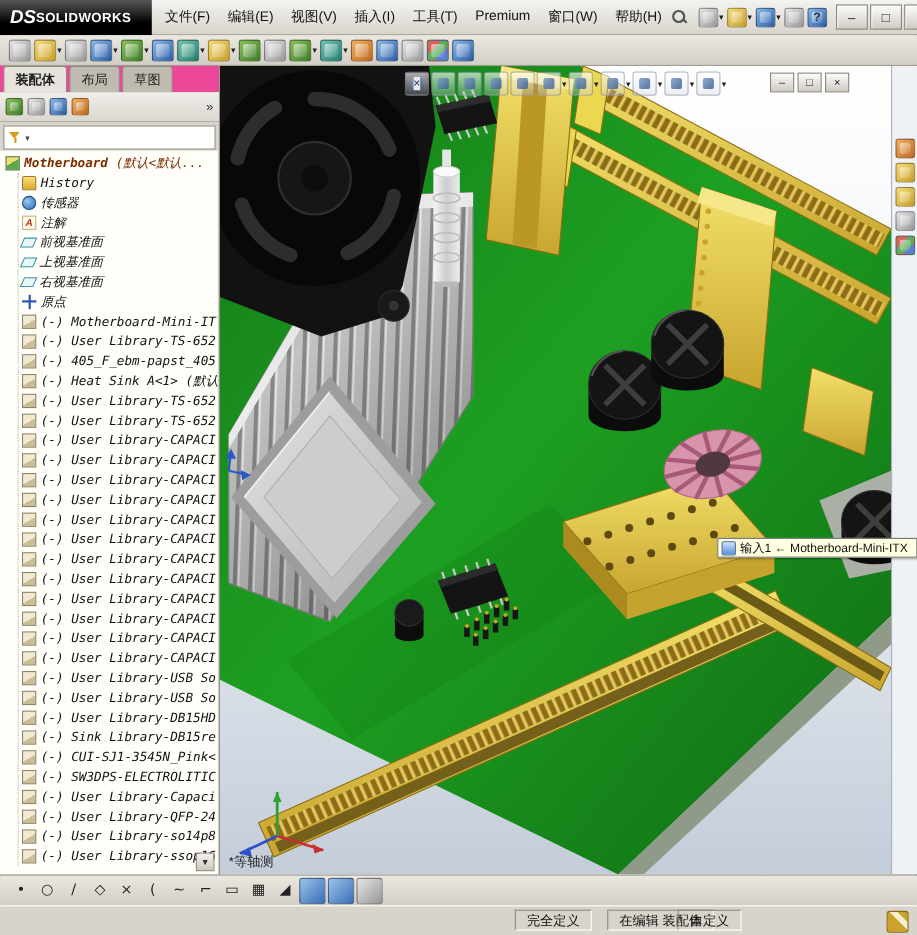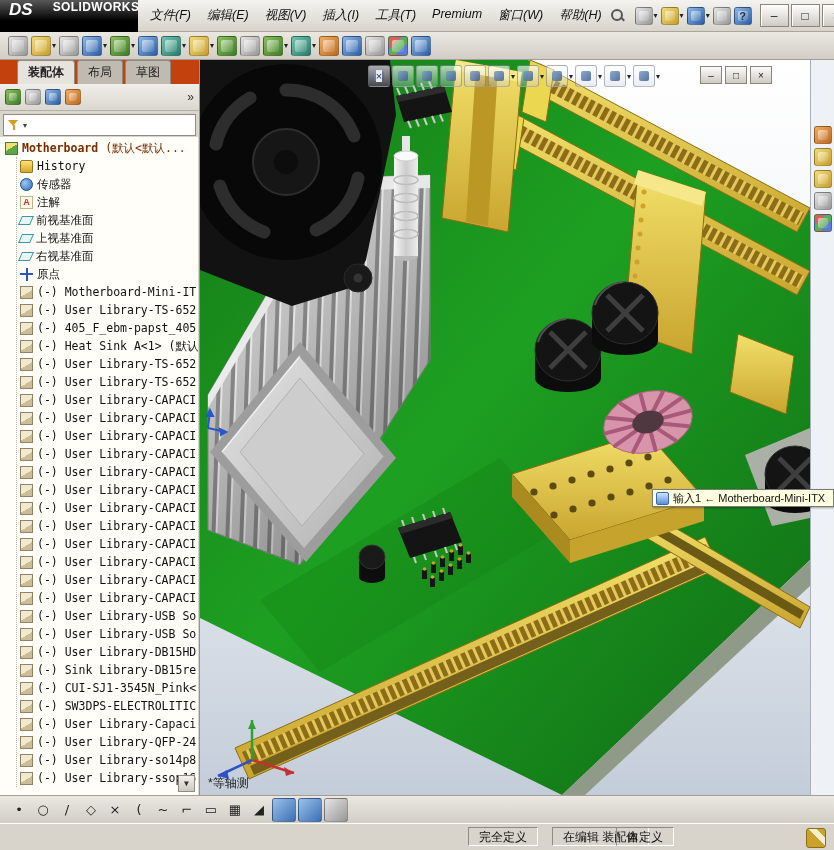--- a/index.html
+++ b/index.html
@@ -1,25 +1,25 @@
 <!DOCTYPE html>
 <html><head>
 <meta charset="utf-8">
 <style>
   html,body{margin:0;padding:0;background:#b0b0b0;}
   body{width:834px;height:850px;overflow:hidden;font-family:"Liberation Sans","DejaVu Sans",sans-serif;}
   #app{position:relative;width:834px;height:850px;background:#d5d1c9;box-shadow:inset 0 0 0 1px #7a766d;overflow:hidden;}
 
   
   .titlebar{position:absolute;left:0;top:0;width:834px;height:32px;background:linear-gradient(#f4f3f0,#d8d4cc);border-bottom:1px solid #aaa69c;display:flex;align-items:center;box-sizing:border-box;}
-  .logo{height:32px;width:138px;flex:none;background:linear-gradient(#585858,#000 65%);color:#fff;display:flex;align-items:flex-start;gap:20px;padding-left:9px;box-sizing:border-box;}
+  .logo{height:32px;width:138px;flex:none;background:linear-gradient(#585858,#000 65%);color:#fff;display:flex;align-items:center;gap:0;padding-left:9px;box-sizing:border-box;}
   .logo .ds{font-style:italic;font-weight:bold;font-size:17px;}
   .logo .sw{font-weight:bold;font-size:12px;letter-spacing:.4px;}
   .menu{display:flex;margin-left:4px;}
-  .mitem{padding:3px 8px;font-size:12.5px;color:#111;white-space:nowrap;font-style:italic;}
+  .mitem{padding:3px 8px;font-size:12.5px;color:#111;white-space:nowrap;}
   .search-ico{width:15px;height:15px;position:relative;margin-left:auto;margin-right:4px;flex:none;}
   .search-ico::before{content:"";position:absolute;left:1px;top:1px;width:8px;height:8px;border:2px solid #555;border-radius:50%;}
   .search-ico::after{content:"";position:absolute;left:10px;top:10px;width:5px;height:2px;background:#555;transform:rotate(45deg);}
   .quick{display:flex;align-items:center;gap:3px;margin:0 6px;}
   .qwrap,.tbwrap,.huwrap{display:flex;align-items:center;gap:1px;}
   .winbtns{display:flex;margin-right:3px;}
   .winbtn{width:27px;height:21px;background:linear-gradient(#fdfdfd,#cfcbc3);border:1px solid #8a867d;box-shadow:inset 1px 1px 0 #fff;display:flex;align-items:center;justify-content:center;font-size:12px;color:#222;margin-left:2px;}
 
   
   .tile{width:18px;height:18px;border-radius:3px;border:1px solid rgba(0,0,0,.28);box-sizing:border-box;display:inline-flex;align-items:center;justify-content:center;position:relative;flex:none;}
@@ -33,36 +33,36 @@
   .c-teal{background:linear-gradient(135deg,#74c4b2,#257c6c);} 
   .c-orange{background:linear-gradient(135deg,#f2ae66,#bc6a1e);} 
   .c-multi{background:linear-gradient(135deg,#dc6058 0 34%,#5cac58 34% 67%,#5c7cdc 67%);}
   .caret{font-size:8px;color:#222;}
   .caret:empty,.gl:empty{display:none;}
 
   
   .toolbar{position:absolute;left:0;top:32px;width:834px;height:28px;background:linear-gradient(#ebe8e1,#d2cec6);border-bottom:1px solid #a39e93;display:flex;align-items:center;gap:3px;padding-left:8px;box-sizing:border-box;}
 
   
-  .cmdtabs{position:absolute;left:0;top:60px;width:200px;height:24px;background:#c2410c;display:flex;align-items:flex-end;gap:2px;padding-left:17px;box-sizing:border-box;border-right:1px solid #97938a;}
+  .cmdtabs{position:absolute;left:0;top:60px;width:200px;height:24px;background:#ec4899;display:flex;align-items:flex-end;gap:2px;padding-left:3px;box-sizing:border-box;border-right:1px solid #97938a;}
   .tab{padding:3px 10px 3px;font-size:12px;color:#222;background:#bfbbb1;border:1px solid #8f8b80;border-bottom:none;border-radius:3px 3px 0 0;white-space:nowrap;}
   .tab.active{background:#e6e3dc;font-weight:bold;}
 
   
   .panel{position:absolute;left:0;top:84px;width:200px;height:711px;background:#d8d5cd;border-right:1px solid #97938a;box-sizing:border-box;}
   .panel-icons{height:26px;display:flex;align-items:center;padding:0 5px;background:linear-gradient(#f0eee9,#dad7d0);border-bottom:1px solid #b5b1a7;}
   .ptabs{display:flex;gap:4px;align-items:center;}
   .chev{margin-left:auto;font-size:12px;color:#333;}
   .filter-row{height:20px;margin:3px 3px 2px;background:#fff;border:1px solid #8f8b80;display:flex;align-items:center;gap:4px;padding:0 4px;}
   .funnel{width:11px;height:11px;position:relative;flex:none;}
   .funnel::before{content:"";position:absolute;left:0;top:0;border-left:5.5px solid transparent;border-right:5.5px solid transparent;border-top:6px solid #d89c1e;}
   .funnel::after{content:"";position:absolute;left:4.5px;top:5px;width:2px;height:5px;background:#d89c1e;}
   .caret2{font-size:8px;color:#444;}
   .tree{position:absolute;left:0;top:53px;right:1px;bottom:0;background:#fffef8;overflow:hidden;padding:2px 0 0 5px;font-family:"DejaVu Sans Mono","Liberation Mono",monospace;font-size:11.5px;color:#111;}
-  .trow{height:18px;display:flex;align-items:center;gap:4px;white-space:nowrap;}
+  .trow{height:18px;display:flex;align-items:center;gap:4px;white-space:nowrap;font-style:italic;}
   .rootlbl{color:#7c2d00;font-weight:bold;}
   .rootsuf{color:#7c2d00;margin-left:3px;}
   .tree-children{margin-left:11px;border-left:1px dotted #b8b4aa;padding-left:3px;}
   .ti{width:13px;height:13px;flex:none;position:relative;display:inline-flex;align-items:center;justify-content:center;box-sizing:border-box;}
   .t-asm{background:linear-gradient(150deg,#efe070 0 45%,#5aa848 45%);border:1px solid #4a7838;}
   .t-hist{background:linear-gradient(#fbe07a,#d8a828);border:1px solid #9a7820;border-radius:2px 2px 1px 1px;}
   .t-sensor{background:radial-gradient(circle at 35% 35%,#9ac8f0,#2b6cb8);border-radius:50%;border:1px solid #1d4c86;}
   .t-ann{background:#fffbe8;border:1px solid #c8b088;}
   .t-ann::after{content:"A";color:#c03020;font-weight:bold;font-size:9px;font-family:"Liberation Sans",sans-serif;}
   .t-plane{width:12px;height:9px;border:1.5px solid #3898a8;transform:skewX(-24deg);background:rgba(160,220,230,.25);}

